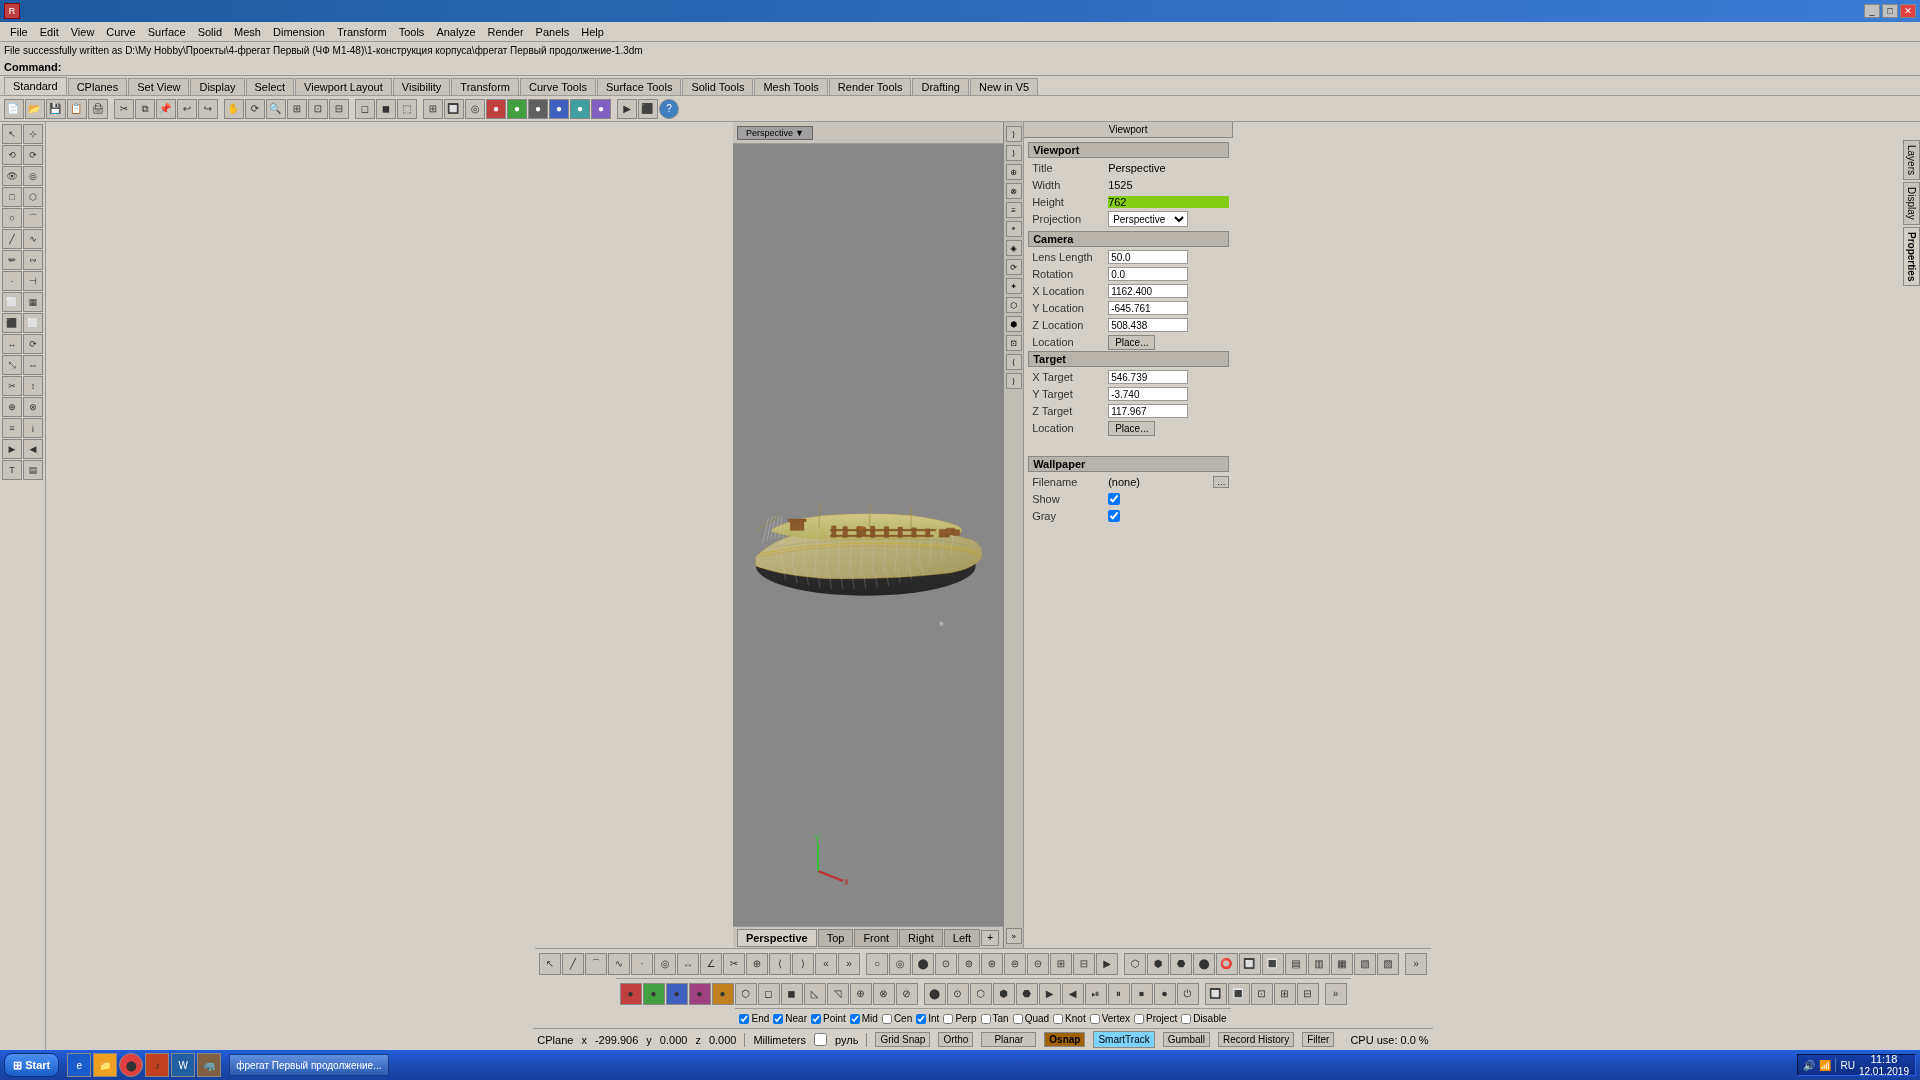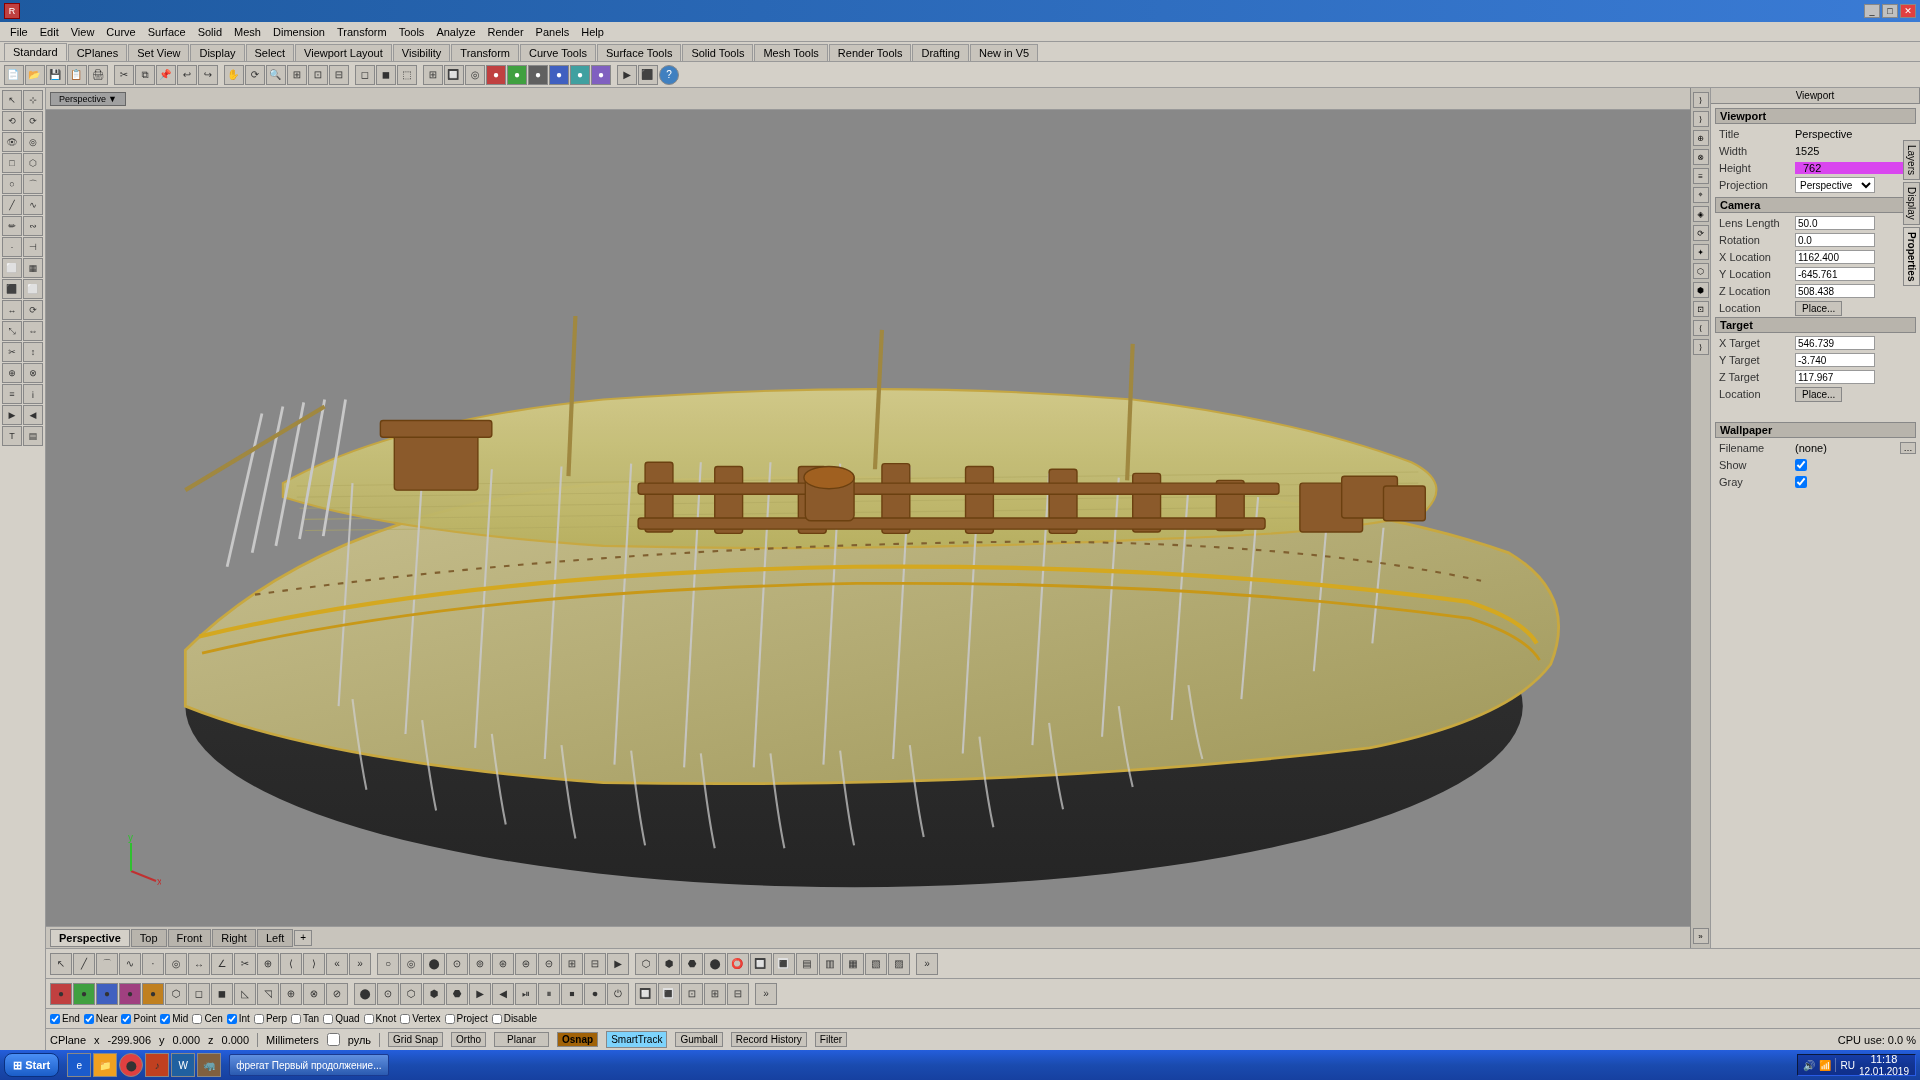--- a/index.html
+++ b/index.html
@@ -393,20 +393,21 @@
       display: flex;
       flex: 1;
       overflow: hidden;
     }
 
     #center-and-right {
       flex: 1;
       display: flex;
       flex-direction: column;
       overflow: hidden;
+      align-items: center;
     }
 
     #viewport-and-right {
       flex: 1;
       display: flex;
       overflow: hidden;
     }
 
     #viewport-wrapper {
       flex: 1;
@@ -463,21 +464,28 @@
     <div class="menu-item">Mesh</div>
     <div class="menu-item">Dimension</div>
     <div class="menu-item">Transform</div>
     <div class="menu-item">Tools</div>
     <div class="menu-item">Analyze</div>
     <div class="menu-item">Render</div>
     <div class="menu-item">Panels</div>
     <div class="menu-item">Help</div>
   </div>
 
-
+  <div id="infobar">
+    <span>File successfully written as D:\My Hobby\Проекты\4-фрегат Первый (ЧФ М1-48)\1-конструкция корпуса\фрегат Первый продолжение-1.3dm</span>
+  </div>
+
+  <div id="commandbar">
+    <span style="font-weight:bold;">Command:</span>
+    <input type="text" style="border: none; background: transparent; flex: 1 1 0%; font-size: 11px; outline: none;">
+  </div>
 
   <div id="toolbar-tabs">
     <div class="toolbar-tab active">Standard</div>
     <div class="toolbar-tab">CPlanes</div>
     <div class="toolbar-tab">Set View</div>
     <div class="toolbar-tab">Display</div>
     <div class="toolbar-tab select">Select</div>
     <div class="toolbar-tab">Viewport Layout</div>
     <div class="toolbar-tab">Visibility</div>
     <div class="toolbar-tab">Transform</div>
@@ -782,21 +790,21 @@
             <div class="prop-row">
               <span class="prop-label">Title</span>
               <span class="prop-value">Perspective</span>
             </div>
             <div class="prop-row">
               <span class="prop-label">Width</span>
               <span class="prop-value">1525</span>
             </div>
             <div class="prop-row">
               <span class="prop-label">Height</span>
-              <span class="prop-value" style="background:#d946ef;padding:0 8px;">762</span>
+              <span class="prop-value" style="background:#84cc16;padding:0 0;">762</span>
             </div>
             <div class="prop-row">
               <span class="prop-label">Projection</span>
               <select class="prop-dropdown">
                 <option>Perspective</option>
                 <option>Parallel</option>
               </select>
             </div>
 
             <div class="prop-section-title" style="margin-top:4px;">Camera</div>

